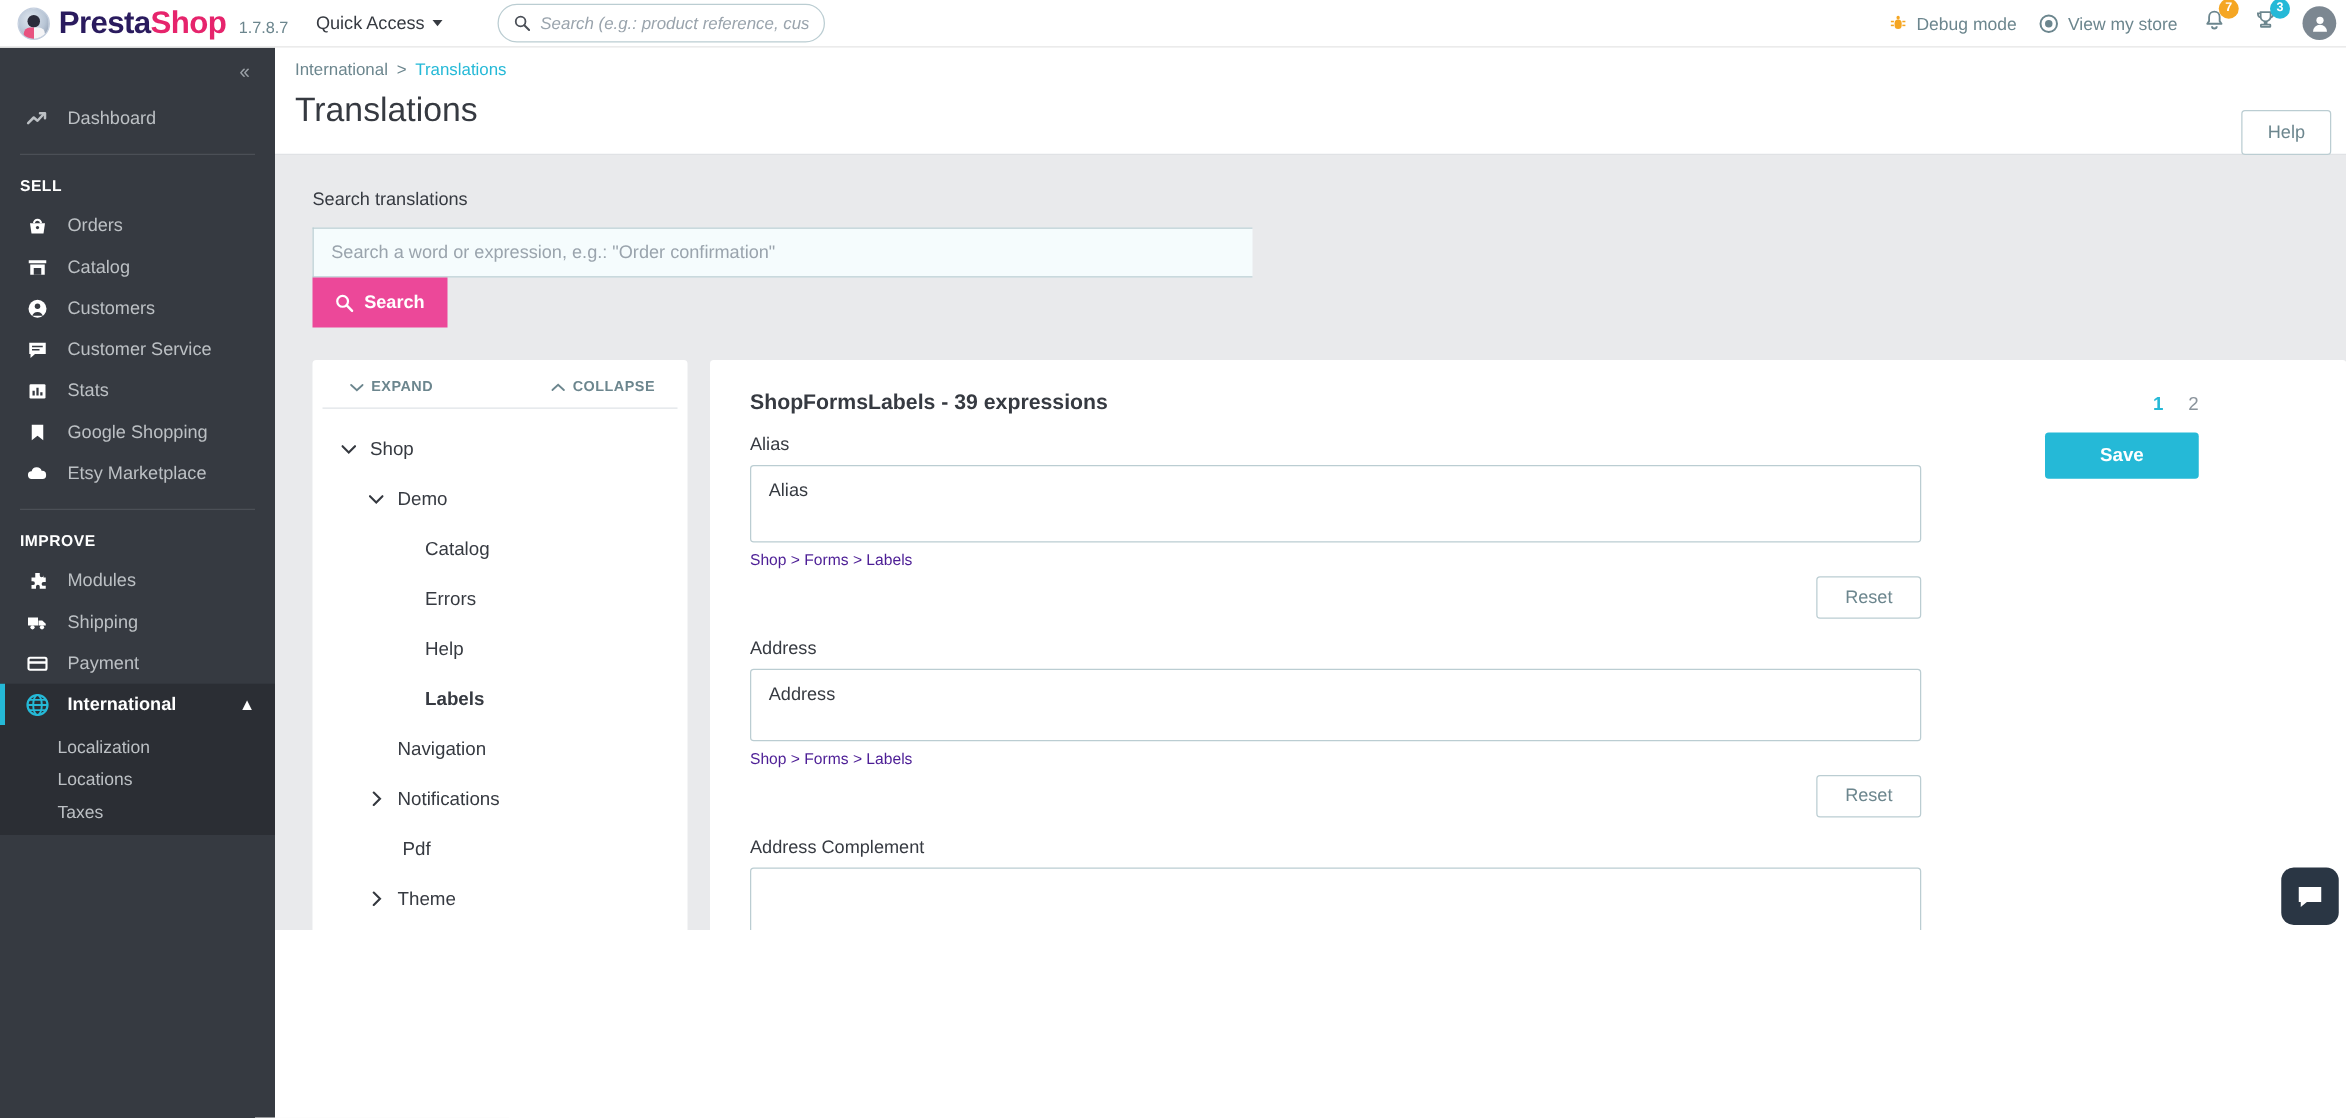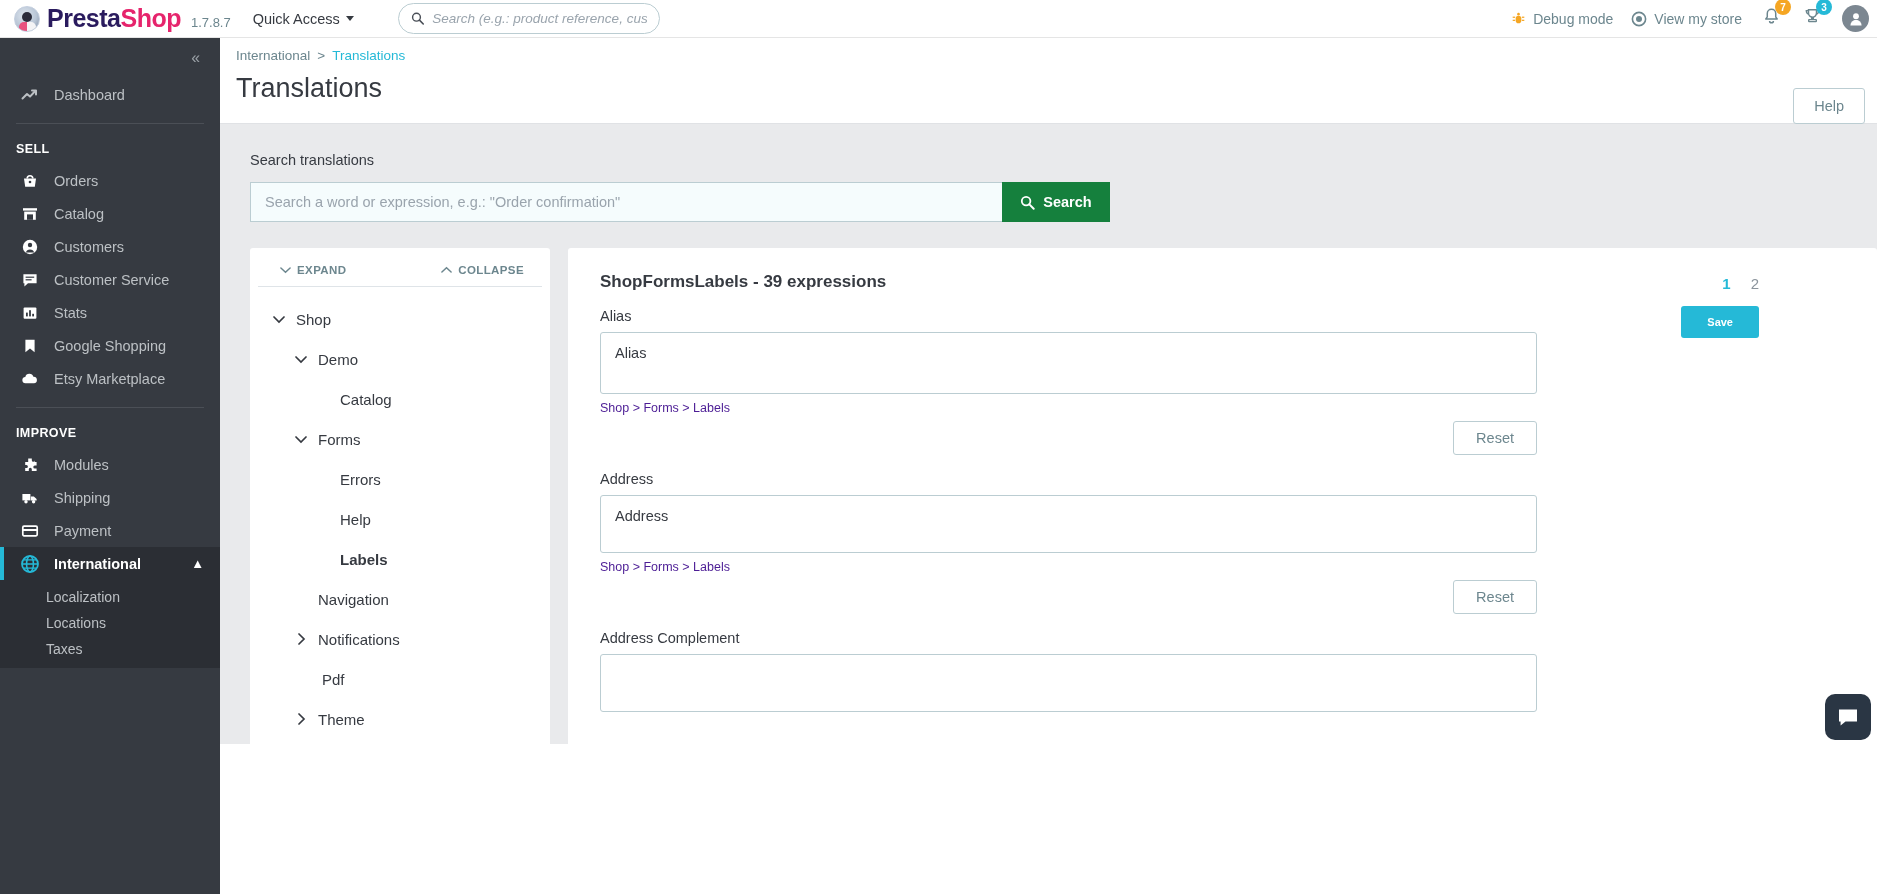--- a/index.html
+++ b/index.html
@@ -130,30 +130,30 @@
   #help-btn {
     position: absolute; right: 12px; top: 50px;
     border: 1px solid #bbcdd2; background: #fff; color: #6c868e;
     font-size: 14.5px; border-radius: 3px; padding: 9px 20px; cursor: pointer;
   }
 
   #content { position: relative; height: 620px; background: #e9eaec; padding: 0; overflow: hidden; }
 
   .search-panel { padding: 28px 0 0 30px; }
   .search-label { font-size: 14.5px; color: #363a41; }
-  .search-row { display: flex; margin-top: 14px; align-items: flex-start; }
+  .search-row { display: flex; margin-top: 14px; align-items: flex-start; flex-direction: column; }
   #search-input {
     width: 752px; height: 40px;
     border: 1px solid #bbcdd2; border-right: none;
     background: #f5fcfd; font-size: 14.5px; color: #363a41;
     padding: 0 14px; outline: none; font-family: "Liberation Sans", sans-serif;
   }
   #search-input::placeholder { color: #9aa4ad; }
   #search-btn {
-    width: 108px; height: 40px; background: #15803d; border: none;
+    width: 108px; height: 40px; background: #ec4899; border: none;
     color: #fff; font-size: 14.5px; font-weight: bold; cursor: pointer;
     display: flex; align-items: center; justify-content: center; gap: 8px;
     font-family: "Liberation Sans", sans-serif;
   }
   .expr-count {
     position: absolute; right: 0px; top: 183px;
     font-size: 16px; color: #363a41; white-space: nowrap;
   }
 
   .cols { display: flex; gap: 18px; padding: 26px 0 0 30px; }
@@ -185,21 +185,21 @@
     flex: 1; background: #fff; border-radius: 3px; min-height: 600px;
     position: relative; padding: 24px 28px 0 32px; margin-right: 0;
   }
   .expr-title { font-size: 17px; font-weight: bold; color: #363a41; }
   .pager { position: absolute; right: 118px; top: 27px; display: flex; gap: 20px; font-size: 15px; }
   .pager .pg { color: #8b949c; cursor: pointer; }
   .pager .pg.on { color: #25b9d7; font-weight: bold; }
   #save-btn {
     position: absolute; right: 118px; top: 58px;
     background: #25b9d7; color: #fff; border: none; border-radius: 3px;
-    font-size: 11px; font-weight: bold; padding: 10px 26px; cursor: pointer;
+    font-size: 15px; font-weight: bold; padding: 10px 44px; cursor: pointer;
     font-family: "Liberation Sans", sans-serif;
   }
   .field { margin-top: 16px; }
   .field-label { font-size: 14.5px; color: #363a41; margin-bottom: 8px; }
   .field-area {
     width: 937px; border: 1px solid #bbcdd2; border-radius: 3px;
     background: #fff; font-size: 14.5px; color: #363a41;
     padding: 12px 14px; resize: none; outline: none;
     font-family: "Liberation Sans", sans-serif; display: block;
   }
@@ -484,28 +484,20 @@
                 <svg width="12" height="9" viewBox="0 0 12 9">
                   <path d="M1 2 6 7l5-5" fill="none" stroke="#363a41" stroke-width="1.7" stroke-linecap="round"></path>
                 </svg>
               </span>
               <span>Demo</span>
             </div>
             <div class="tree-node" style="padding-left: 66px;">
               <span class="tchev"></span>
               <span>Catalog</span>
             </div>
-            <div class="tree-node" style="padding-left: 44px;">
-              <span class="tchev">
-                <svg width="12" height="9" viewBox="0 0 12 9">
-                  <path d="M1 2 6 7l5-5" fill="none" stroke="#363a41" stroke-width="1.7" stroke-linecap="round"></path>
-                </svg>
-              </span>
-              <span>Forms</span>
-            </div>
             <div class="tree-node" style="padding-left: 66px;">
               <span class="tchev"></span>
               <span>Errors</span>
             </div>
             <div class="tree-node" style="padding-left: 66px;">
               <span class="tchev"></span>
               <span>Help</span>
             </div>
             <div class="tree-node sel" style="padding-left: 66px;">
               <span class="tchev"></span>

